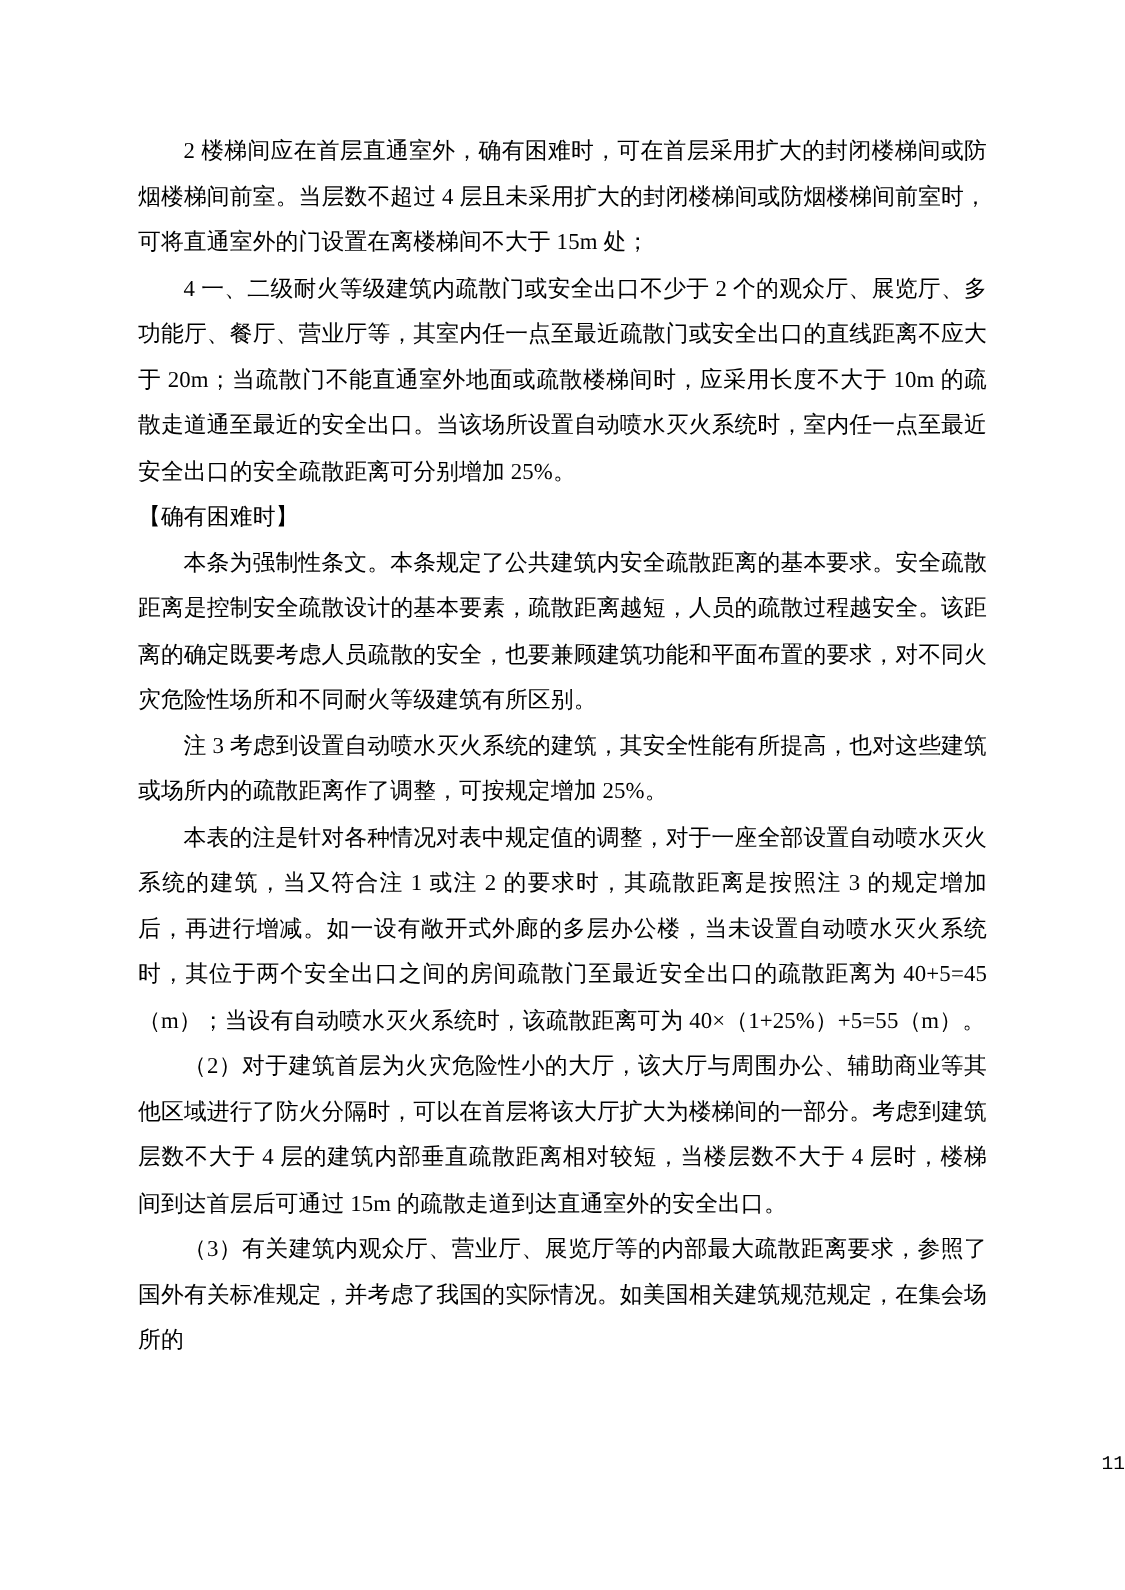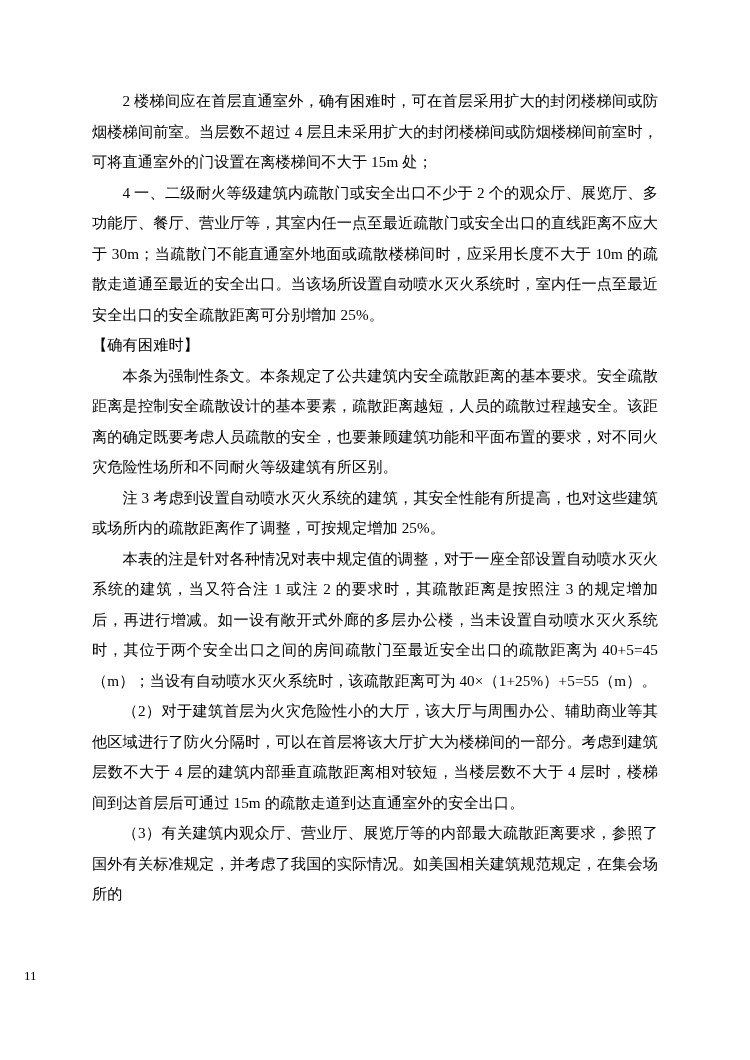--- a/index.html
+++ b/index.html
@@ -38,35 +38,34 @@
     text-indent: 2em;
   }
   .bracket-head {
     text-indent: 0;
   }
   .page-number {
     position: absolute;
     left: 0;
     right: 0;
     top: 968px;
-    text-align: left;
+    text-align: right;
     font-size: 13px;
     color: #000;
-    font-family: Liberation Serif, serif;
-    margin-left: 24px;
+    font-family: Liberation Mono, monospace;
   }
 </style>
 </head>
 <body>
 
 <div class="page">
   <div class="content">
 
     <p class="indent2">2  楼梯间应在首层直通室外，确有困难时，可在首层采用扩大的封闭楼梯间或防烟楼梯间前室。当层数不超过 4 层且未采用扩大的封闭楼梯间或防烟楼梯间前室时，可将直通室外的门设置在离楼梯间不大于 15m 处；</p>
-    <p class="indent2">4  一、二级耐火等级建筑内疏散门或安全出口不少于 2 个的观众厅、展览厅、多功能厅、餐厅、营业厅等，其室内任一点至最近疏散门或安全出口的直线距离不应大于 30m；当疏散门不能直通室外地面或疏散楼梯间时，应采用长度不大于 10m 的疏散走道通至最近的安全出口。当该场所设置自动喷水灭火系统时，室内任一点至最近安全出口的安全疏散距离可分别增加 25%。</p>
+    <p class="indent2">4  一、二级耐火等级建筑内疏散门或安全出口不少于 2 个的观众厅、展览厅、多功能厅、餐厅、营业厅等，其室内任一点至最近疏散门或安全出口的直线距离不应大于 20m；当疏散门不能直通室外地面或疏散楼梯间时，应采用长度不大于 10m 的疏散走道通至最近的安全出口。当该场所设置自动喷水灭火系统时，室内任一点至最近安全出口的安全疏散距离可分别增加 25%。</p>
     <p class="bracket-head">【确有困难时】</p>
     <p class="indent2">本条为强制性条文。本条规定了公共建筑内安全疏散距离的基本要求。安全疏散距离是控制安全疏散设计的基本要素，疏散距离越短，人员的疏散过程越安全。该距离的确定既要考虑人员疏散的安全，也要兼顾建筑功能和平面布置的要求，对不同火灾危险性场所和不同耐火等级建筑有所区别。</p>
     <p class="indent2">注 3 考虑到设置自动喷水灭火系统的建筑，其安全性能有所提高，也对这些建筑或场所内的疏散距离作了调整，可按规定增加 25%。</p>
     <p class="indent2">本表的注是针对各种情况对表中规定值的调整，对于一座全部设置自动喷水灭火系统的建筑，当又符合注 1 或注 2 的要求时，其疏散距离是按照注 3 的规定增加后，再进行增减。如一设有敞开式外廊的多层办公楼，当未设置自动喷水灭火系统时，其位于两个安全出口之间的房间疏散门至最近安全出口的疏散距离为 40+5=45（m）；当设有自动喷水灭火系统时，该疏散距离可为 40×（1+25%）+5=55（m）。</p>
     <p class="indent2">（2）对于建筑首层为火灾危险性小的大厅，该大厅与周围办公、辅助商业等其他区域进行了防火分隔时，可以在首层将该大厅扩大为楼梯间的一部分。考虑到建筑层数不大于 4 层的建筑内部垂直疏散距离相对较短，当楼层数不大于 4 层时，楼梯间到达首层后可通过 15m 的疏散走道到达直通室外的安全出口。</p>
     <p class="indent2">（3）有关建筑内观众厅、营业厅、展览厅等的内部最大疏散距离要求，参照了国外有关标准规定，并考虑了我国的实际情况。如美国相关建筑规范规定，在集会场所的</p>
 
   </div>
 
   <div class="page-number">11</div>

